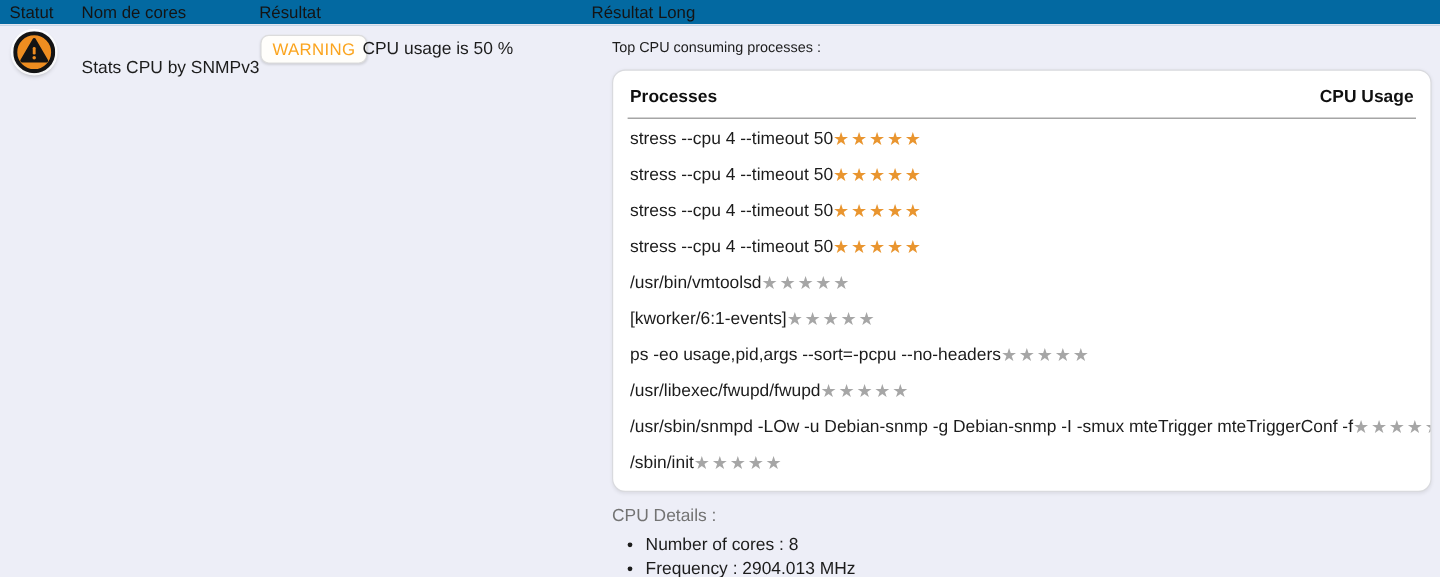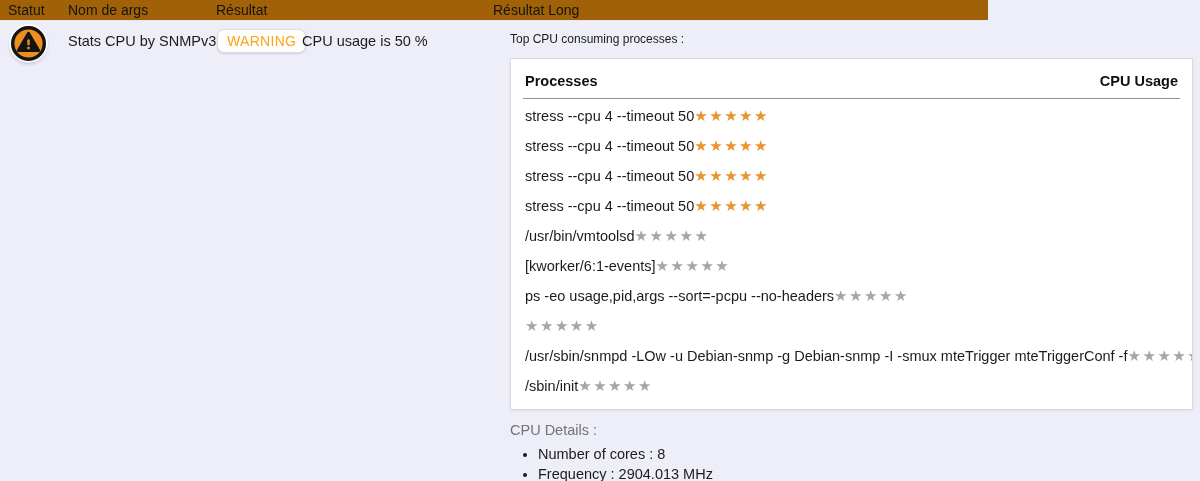--- a/index.html
+++ b/index.html
@@ -7,42 +7,42 @@
   body {
     font-family:"Liberation Sans", sans-serif;
     background:#edeef7;
     color:#1f1f1f;
     position:relative;
     font-size:14.5px;
   }
 
   
   .head-bar {
-    position:absolute; top:0; left:0; width:988px; height:21px;
-    background:#a16207; border-bottom:1px solid #e4e5ee;
+    position:absolute; top:0; left:0; width:1200px; height:21px;
+    background:#0369a1; border-bottom:1px solid #e4e5ee;
   }
   .head-bar .col {
     position:absolute; top:0; line-height:21px; font-size:14px; color:#141414;
     white-space:nowrap;
   }
   .col-statut { left:8px; }
   .col-name   { left:68px; }
   .col-result { left:216px; }
   .col-long   { left:493px; }
 
   
   .status-icon-wrap {
     position:absolute; left:11px; top:26px; width:35px; height:35px;
     border-radius:50%;
     box-shadow:0 0 0 2px rgba(255,255,255,.85), 0 2px 4px rgba(0,0,0,.3);
   }
   .status-icon-wrap svg { display:block; }
 
   .check-name {
-    position:absolute; left:68px; top:33px; font-size:14.5px; color:#1c1c1c;
+    position:absolute; left:68px; top:49px; font-size:14.5px; color:#1c1c1c;
     white-space:nowrap;
   }
   .warn-badge {
     position:absolute; left:217px; top:29px; height:24px;
     background:#fffefb; border:1px solid #dcdcdc; border-radius:7px;
     box-shadow:0 1px 2px rgba(0,0,0,.12);
     padding:0 9px; line-height:22px; font-size:14px; letter-spacing:.3px;
     color:#fba41d; font-weight:500; white-space:nowrap;
   }
   .result-text {
@@ -51,21 +51,21 @@
   }
 
   
   .long-intro {
     position:absolute; left:510px; top:32px; font-size:12px; color:#1c1c1c;
     white-space:nowrap;
   }
 
   .proc-card {
     position:absolute; left:510px; top:58px; width:683px; height:352px;
-    background:#ffffff; border:1px solid #d9dade; border-radius:0;
+    background:#ffffff; border:1px solid #d9dade; border-radius:11px;
     box-shadow:0 1px 3px rgba(0,0,0,.07);
     overflow:hidden;
   }
   .proc-card-head {
     display:flex; justify-content:space-between; align-items:flex-end;
     margin:0 12px; padding:14px 2px 9px 2px;
     border-bottom:1px solid #909090;
   }
   .proc-card-head span { font-size:14.5px; font-weight:700; color:#101010; }
 
@@ -83,21 +83,21 @@
   .cpu-details { position:absolute; left:510px; top:422px; width:683px; }
   .cpu-details-title { font-size:14.5px; color:#737373; }
   .cpu-details ul { margin-top:6px; padding-left:28px; }
   .cpu-details li { font-size:14.5px; line-height:20px; color:#1c1c1c; }
 </style>
 </head>
 <body>
 
 <div class="head-bar">
   <span class="col col-statut">Statut</span>
-  <span class="col col-name">Nom de args</span>
+  <span class="col col-name">Nom de cores</span>
   <span class="col col-result">Résultat</span>
   <span class="col col-long">Résultat Long</span>
 </div>
 
 <span class="status-icon-wrap">
   <svg width="35" height="35" viewBox="0 0 35 35">
     <circle cx="17.5" cy="17.5" r="15.8" fill="#ee8d20" stroke="#141414" stroke-width="3.4"></circle>
     <path d="M17.5 7.2 L27.6 24.6 L7.4 24.6 Z" fill="#141414" stroke="#141414" stroke-width="3" stroke-linejoin="round"></path>
     <rect x="16.3" y="13.2" width="2.4" height="6.2" rx="1.1" fill="#ee8d20"></rect>
     <circle cx="17.5" cy="22.1" r="1.45" fill="#ee8d20"></circle>
@@ -145,20 +145,21 @@
     <span class="proc-name">[kworker/6:1-events]</span>
     <span class="stars inactive">★★★★★</span>
   </div>
 
   <div class="proc-row">
     <span class="proc-name">ps -eo usage,pid,args --sort=-pcpu --no-headers</span>
     <span class="stars inactive">★★★★★</span>
   </div>
 
   <div class="proc-row">
+    <span class="proc-name">/usr/libexec/fwupd/fwupd</span>
     <span class="stars inactive">★★★★★</span>
   </div>
 
   <div class="proc-row">
     <span class="proc-name">/usr/sbin/snmpd -LOw -u Debian-snmp -g Debian-snmp -I -smux mteTrigger mteTriggerConf -f</span>
     <span class="stars inactive">★★★★★</span>
   </div>
 
   <div class="proc-row">
     <span class="proc-name">/sbin/init</span>

